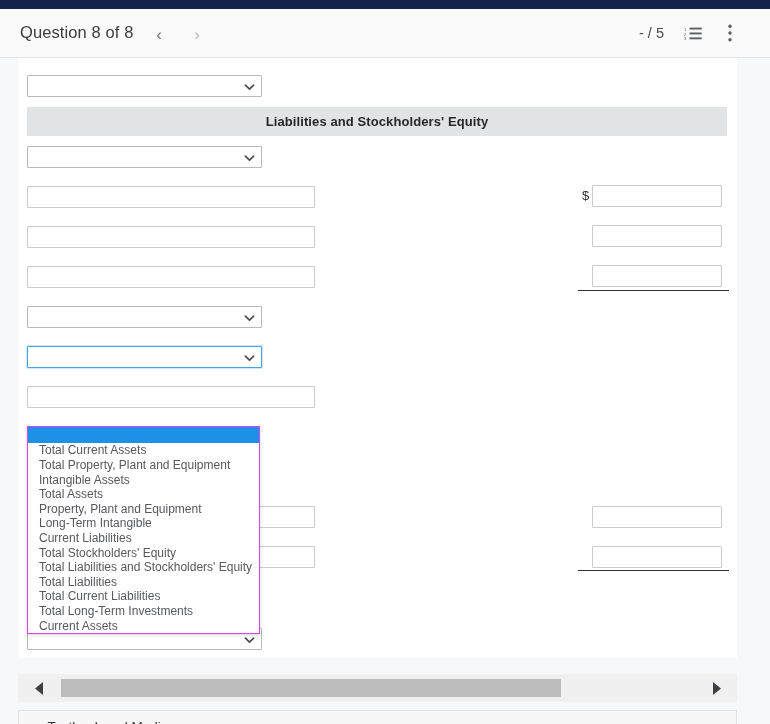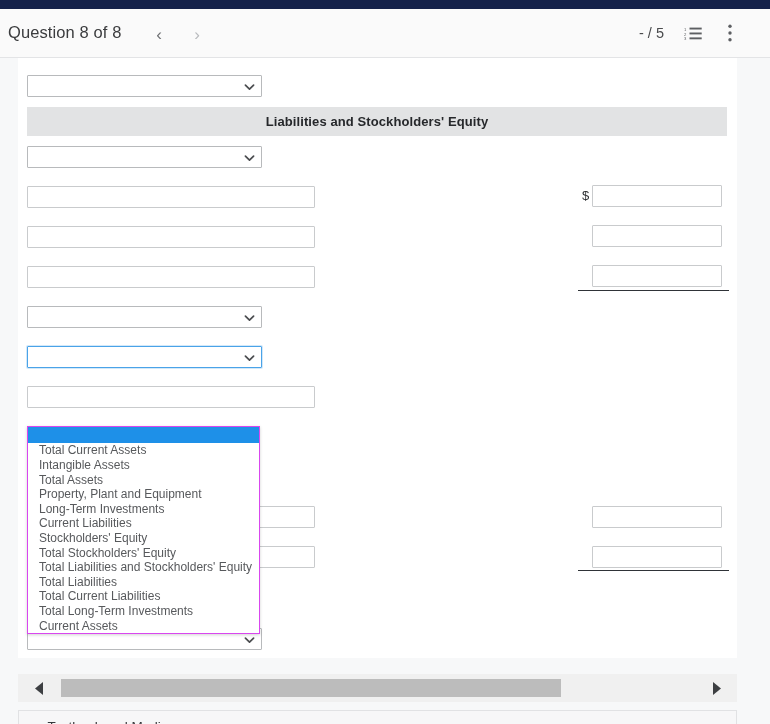--- a/index.html
+++ b/index.html
@@ -27,21 +27,21 @@
   .qheader {
     position: absolute;
     left: 0; top: 9px;
     width: 770px; height: 49px;
     background: #fafafa;
     border-bottom: 1px solid #e3e4e6;
     box-sizing: border-box;
   }
   .qheader-title {
     position: absolute;
-    left: 8px; top: 14px;
+    left: 20px; top: 14px;
     font-size: 16.5px;
     color: #3b3c3e;
     letter-spacing: .1px;
     white-space: nowrap;
   }
   .navbtn {
     position: absolute;
     top: 12px;
     width: 26px; height: 26px;
     display: flex; align-items: center; justify-content: center;
@@ -316,26 +316,26 @@
         <svg width="13" height="13" viewBox="0 0 13 13">
             <path d="M2.4 4.6 L6.5 8.7 L10.6 4.6" stroke="#4b4d50" stroke-width="1.7" fill="none" stroke-linecap="round" stroke-linejoin="round"></path>
           </svg>
       </span>
     </div>
   </div>
 
   <div class="dd-list">
     <div class="dd-opt blank"></div>
     <div class="dd-opt">Total Current Assets</div>
+    <div class="dd-opt">Total Property, Plant and Equipment</div>
     <div class="dd-opt">Intangible Assets</div>
     <div class="dd-opt">Total Assets</div>
     <div class="dd-opt">Property, Plant and Equipment</div>
-    <div class="dd-opt">Long-Term Investments</div>
+    <div class="dd-opt">Long-Term Intangible</div>
     <div class="dd-opt">Current Liabilities</div>
-    <div class="dd-opt">Stockholders' Equity</div>
     <div class="dd-opt">Total Stockholders' Equity</div>
     <div class="dd-opt">Total Liabilities and Stockholders' Equity</div>
     <div class="dd-opt">Total Liabilities</div>
     <div class="dd-opt">Total Current Liabilities</div>
     <div class="dd-opt">Total Long-Term Investments</div>
     <div class="dd-opt">Current Assets</div>
   </div>
 
   <div class="hscroll">
     <div class="arrow left">

